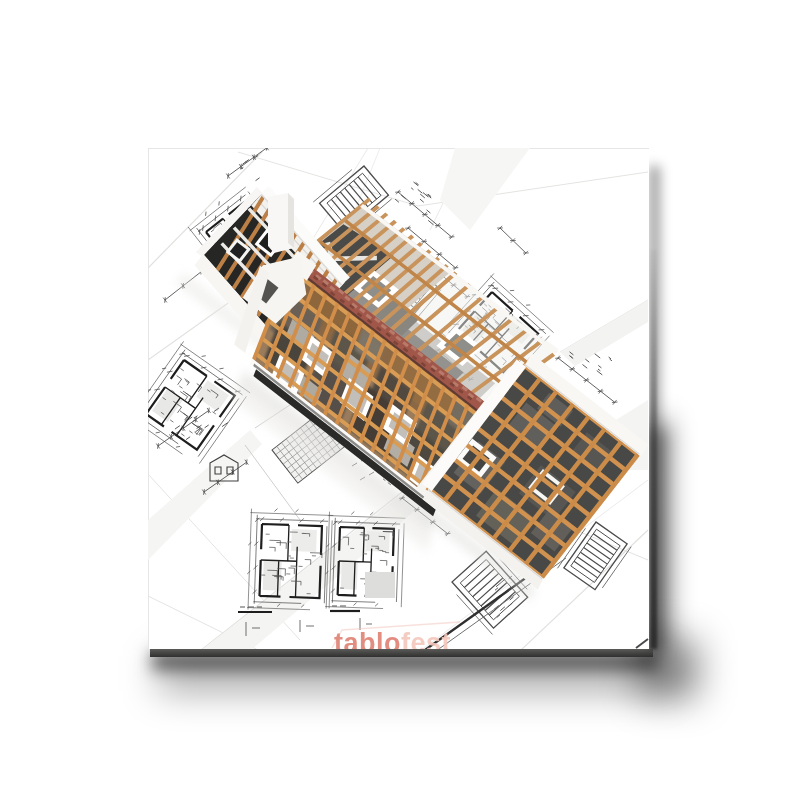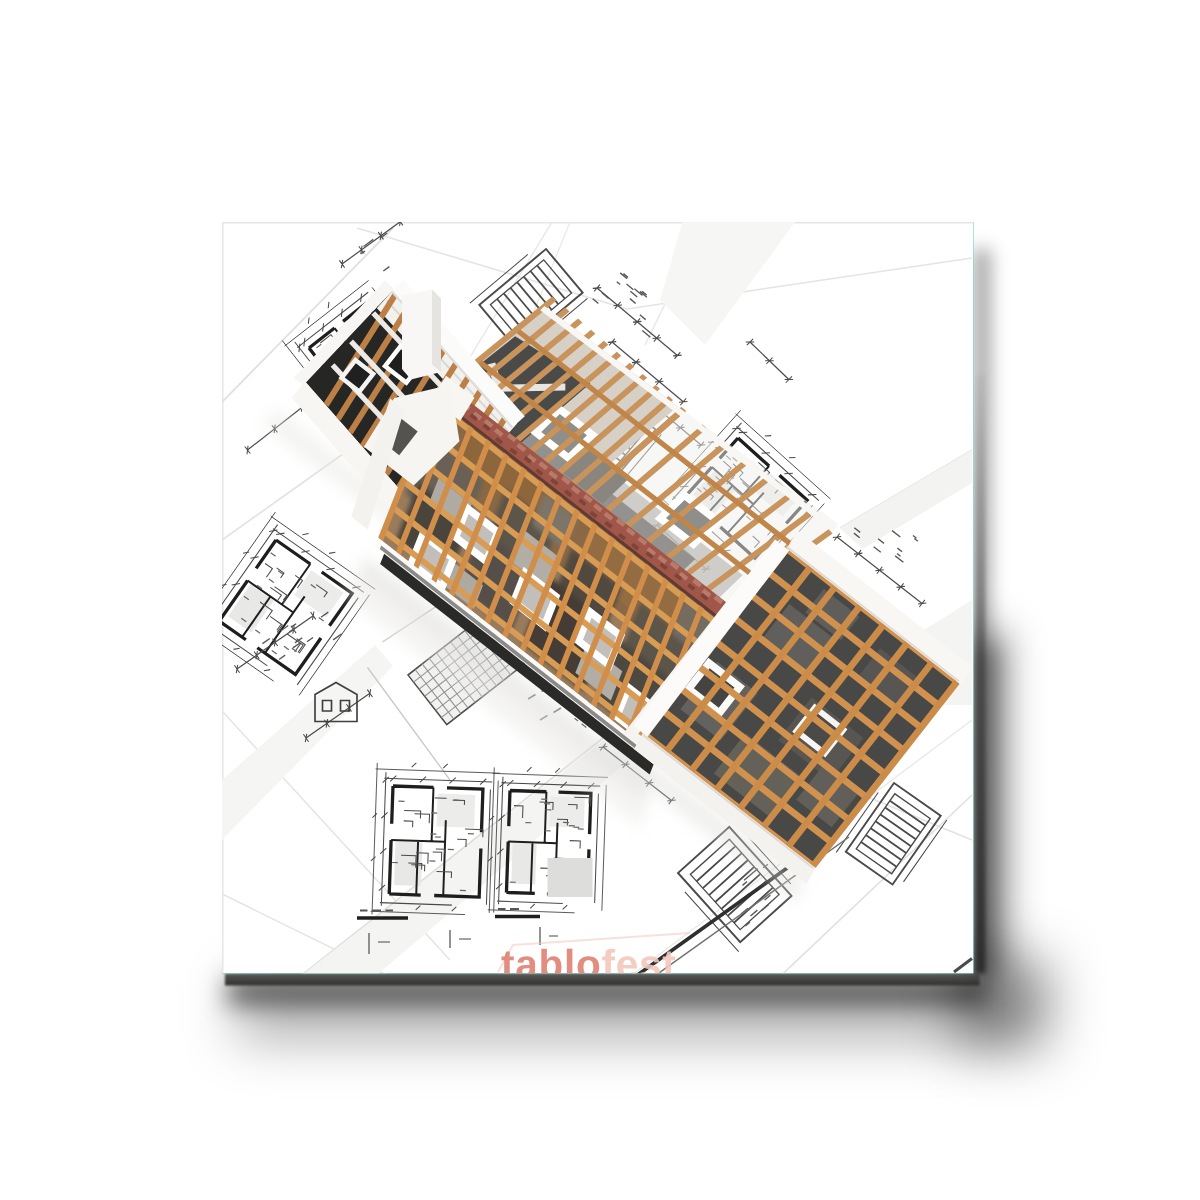--- a/index.html
+++ b/index.html
@@ -5,21 +5,21 @@
   html,body { margin:0; padding:0; background:#ffffff; width:800px; height:800px; overflow:hidden; }
   .sh { position:absolute; }
   #sideB { left:150px; top:649px; width:503px; height:8px; background:linear-gradient(180deg,#5a5a58,#303030); filter:blur(0.6px); }
   #shR1 { left:649px; top:166px; width:11px; height:484px; background:rgba(0,0,0,0.38); filter:blur(6px); }
   #shR2 { left:649px; top:420px; width:20px; height:232px; background:rgba(0,0,0,0.50); filter:blur(13px); }
   #shB1 { left:152px; top:652px; width:506px; height:18px; background:rgba(0,0,0,0.58); filter:blur(8px); }
   #shB2 { left:158px; top:656px; width:510px; height:36px; background:rgba(0,0,0,0.33); filter:blur(18px); }
   #sideR { left:650px; top:250px; width:7px; height:399px; background:linear-gradient(180deg, rgba(70,70,70,0.05), rgba(58,58,58,0.5) 40%, rgba(48,48,48,0.88)); filter:blur(1.5px); }
   #shR3 { left:650px; top:430px; width:15px; height:220px; background:rgba(0,0,0,0.32); filter:blur(8px); }
   #shC  { left:640px; top:640px; width:58px; height:58px; background:rgba(0,0,0,0.45); filter:blur(18px); }
-  #canvas { position:absolute; left:148px; top:148px; width:501px; height:501px; background:#14b8a6; overflow:hidden; }
+  #canvas { position:absolute; left:148px; top:148px; width:501px; height:501px; background:#c2410c; overflow:hidden; }
 </style>
 </head>
 <body>
 <div id="shB2" class="sh"></div>
 <div id="shB1" class="sh"></div>
 <div id="shR2" class="sh"></div>
 <div id="shR1" class="sh"></div>
 <div id="shC" class="sh"></div>
 <div id="sideB" class="sh"></div>
 <div id="sideR" class="sh"></div>

